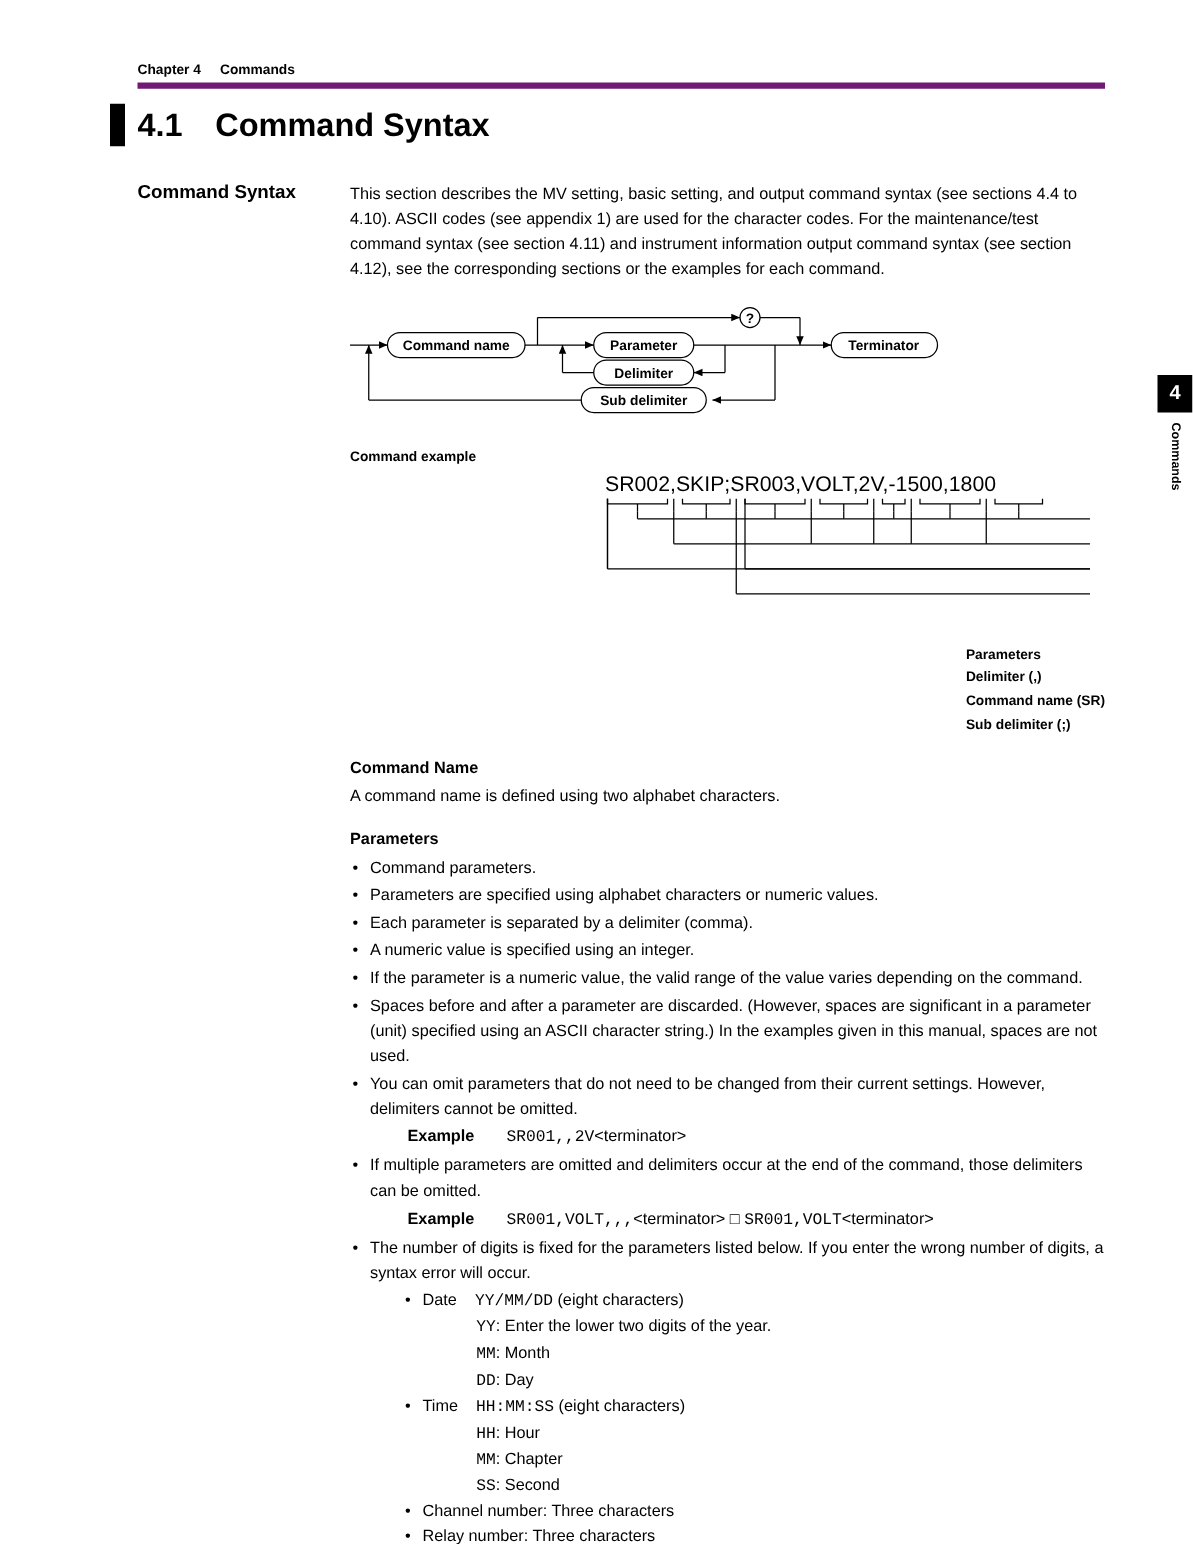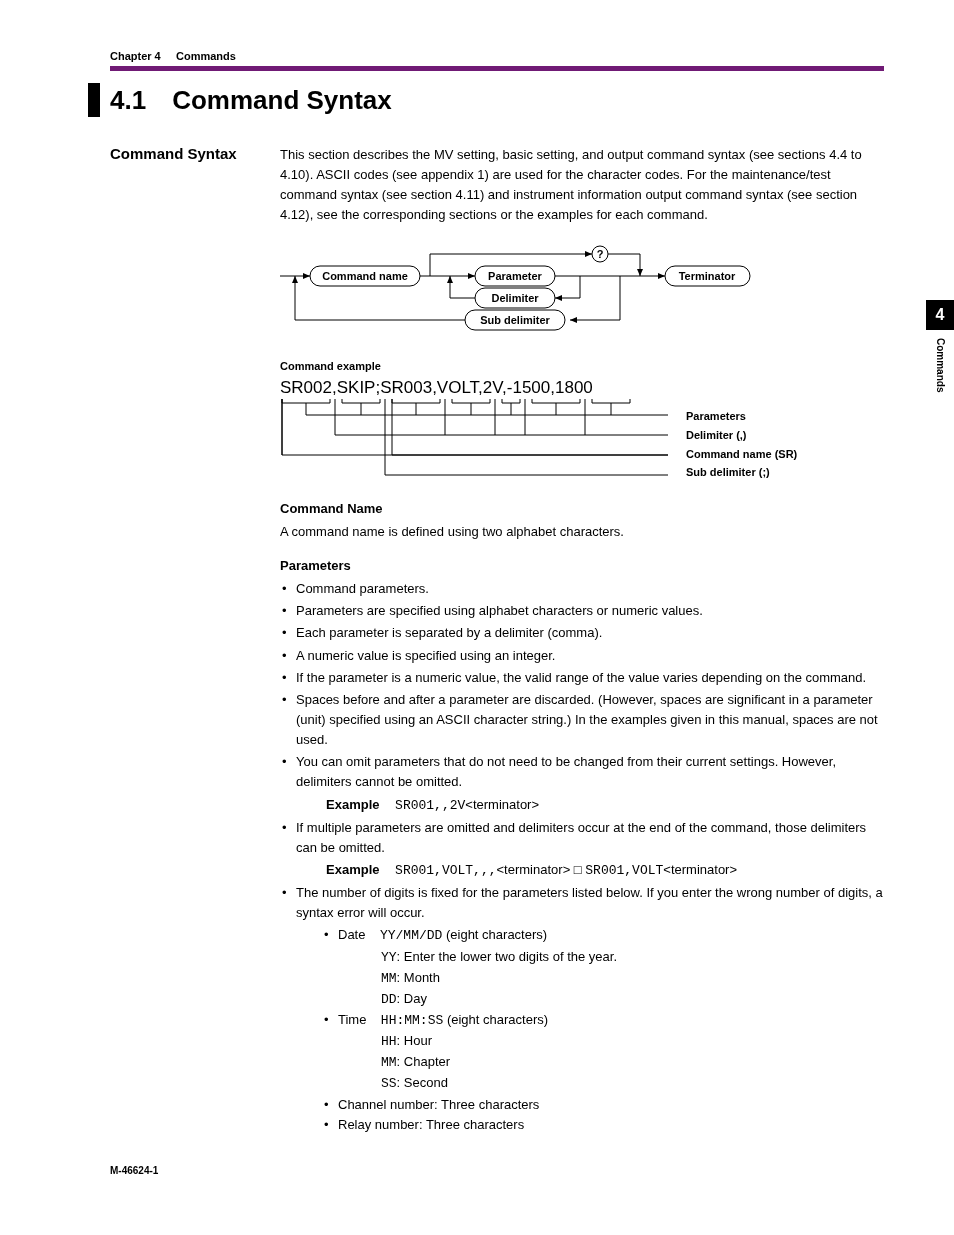--- a/index.html
+++ b/index.html
@@ -100,21 +100,21 @@
     content: "•";
     position: absolute;
     left: 0;
   }
   .mono { font-family: "Courier New", monospace; }
   .example-inline {
     margin-left: 30px;
     margin-top: 2px;
     margin-bottom: 2px;
   }
-  .example-inline .lbl { font-weight: bold; margin-right: 12px; }
+  .example-inline .lbl { font-weight: bold; margin-right: 22px; }
   .indent-desc { margin-left: 43px; line-height:1.55; }
   .side-tab {
     position: absolute;
     right: 0;
     top: 300px;
     width: 28px;
   }
   .tab-top {
     background: #000;
     color: #fff;
@@ -137,21 +137,21 @@
     font-size: 10px;
     font-weight: bold;
     margin-top: 30px;
   }
   svg text { font-family: Arial, sans-serif; }
   .legend-list {
     font-size: 11px;
     font-weight: bold;
     line-height: 1.7;
   }
-  .example-diagram { display:flex; align-items:center; }
+  .example-diagram { display:flex; align-items:flex-end;flex-direction:column; }
 </style>
 </head>
 <body>
 
 <div class="page">
 
   <div class="running-head">
     <span>Chapter 4</span>&nbsp;&nbsp;&nbsp;&nbsp;
     <span>Commands</span>
   </div>

